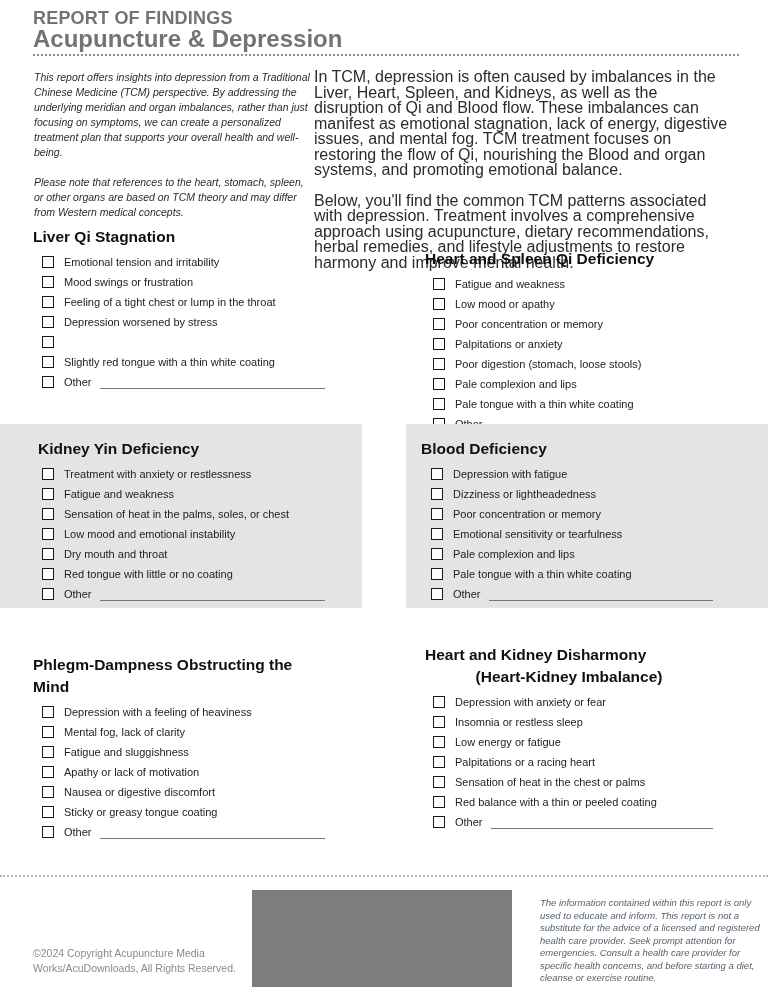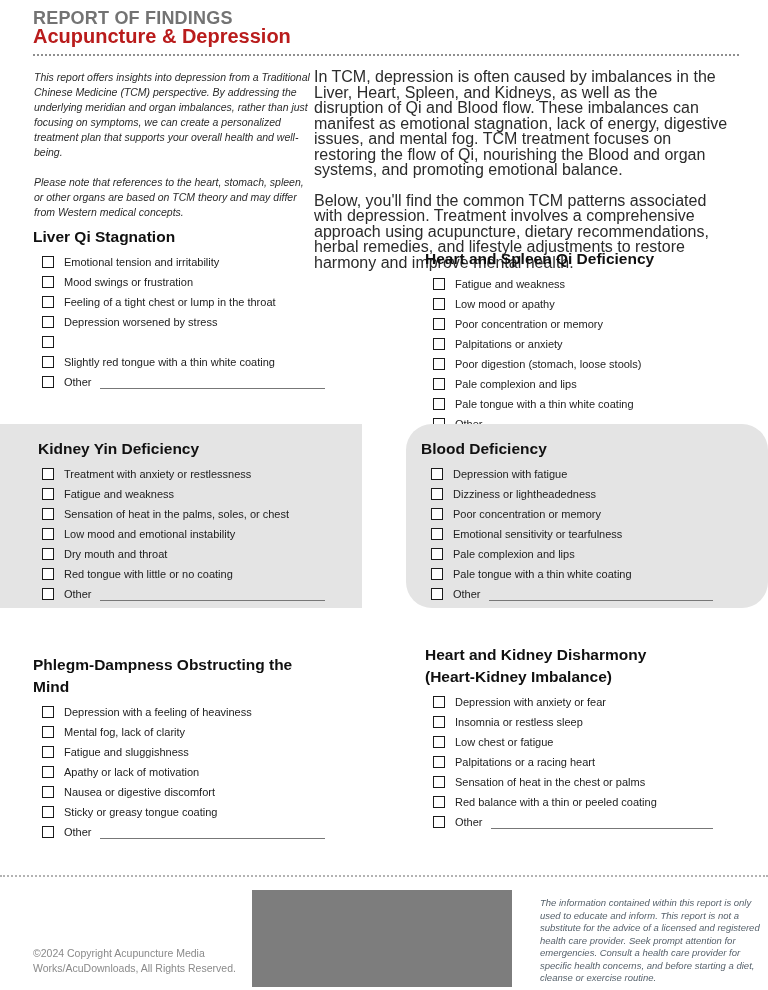--- a/index.html
+++ b/index.html
@@ -6,21 +6,21 @@
   .page {
     position:relative; width:768px; height:990px; background:#ffffff;
     font-family:"Liberation Sans", sans-serif; overflow:hidden;
   }
   .eyebrow {
     position:absolute; left:33px; top:8px;
     font-size:18px; font-weight:bold; color:#737373; letter-spacing:0.2px;
   }
   .page-title {
     position:absolute; left:33px; top:25px;
-    font-size:20px; font-weight:bold; color:#b91c1c;
+    font-size:24px; font-weight:bold; color:#737373;
   }
   .divider-top {
     position:absolute; left:33px; top:54px; width:706px; height:0;
     border-top:2px dotted #8f8f8f;
   }
   .intro-left {
     position:absolute; left:34px; top:70px; width:276px;
     font-size:10.5px; font-style:italic; color:#2b2b2b; line-height:15px;
   }
   .intro-right {
@@ -50,30 +50,30 @@
   .sec-liver   { left:33px;  top:226px; width:292px; }
   .sec-liver .check-row { padding-left:9px; }
   .sec-heart-spleen { left:425px; top:226px; width:288px;margin-top:22px; }
   .sec-heart-spleen .check-row { padding-left:8px; }
 
   .panel {
     background:#e4e4e4; box-sizing:border-box; height:184px; top:424px;
   }
   .sec-kidney  { left:0;     width:362px; padding:14px 37px 0 38px; }
   .sec-kidney .check-row { padding-left:4px; }
-  .sec-blood   { left:406px; width:362px; padding:14px 55px 0 15px;border-radius:26px; }
+  .sec-blood   { left:406px; width:362px; padding:14px 55px 0 15px; }
   .sec-blood .check-row { padding-left:10px; }
 
   .sec-phlegm  { left:33px;  top:654px; width:292px; }
   .sec-phlegm .check-row { padding-left:9px; }
   .sec-heart-kidney { left:425px; top:644px; width:288px; }
   .sec-heart-kidney .check-row { padding-left:8px; }
   .sec-heart-kidney .section-title { margin:0; }
   .sec-heart-kidney .section-title-line2 {
-    font-size:15.5px; font-weight:bold; color:#101010; line-height:22px; margin:0 0 4px 0;
+    font-size:15.5px; font-weight:bold; color:#101010; line-height:22px; margin:0 0 4px 0;text-align:center;
   }
 
   .divider-bottom {
     position:absolute; left:0; top:875px; width:768px; height:0;
     border-top:2px dotted #b3b3b3;
   }
   .copyright {
     position:absolute; left:33px; top:946px; width:212px;
     font-size:10.5px; color:#8a8a8a; line-height:15px;
   }
@@ -361,21 +361,21 @@
         </div>
 
         <div class="check-row">
           <span class="checkbox"></span>
           <span class="check-label">Insomnia or restless sleep</span>
 
         </div>
 
         <div class="check-row">
           <span class="checkbox"></span>
-          <span class="check-label">Low chest or fatigue</span>
+          <span class="check-label">Low energy or fatigue</span>
 
         </div>
 
         <div class="check-row">
           <span class="checkbox"></span>
           <span class="check-label">Palpitations or a racing heart</span>
 
         </div>
 
         <div class="check-row">

